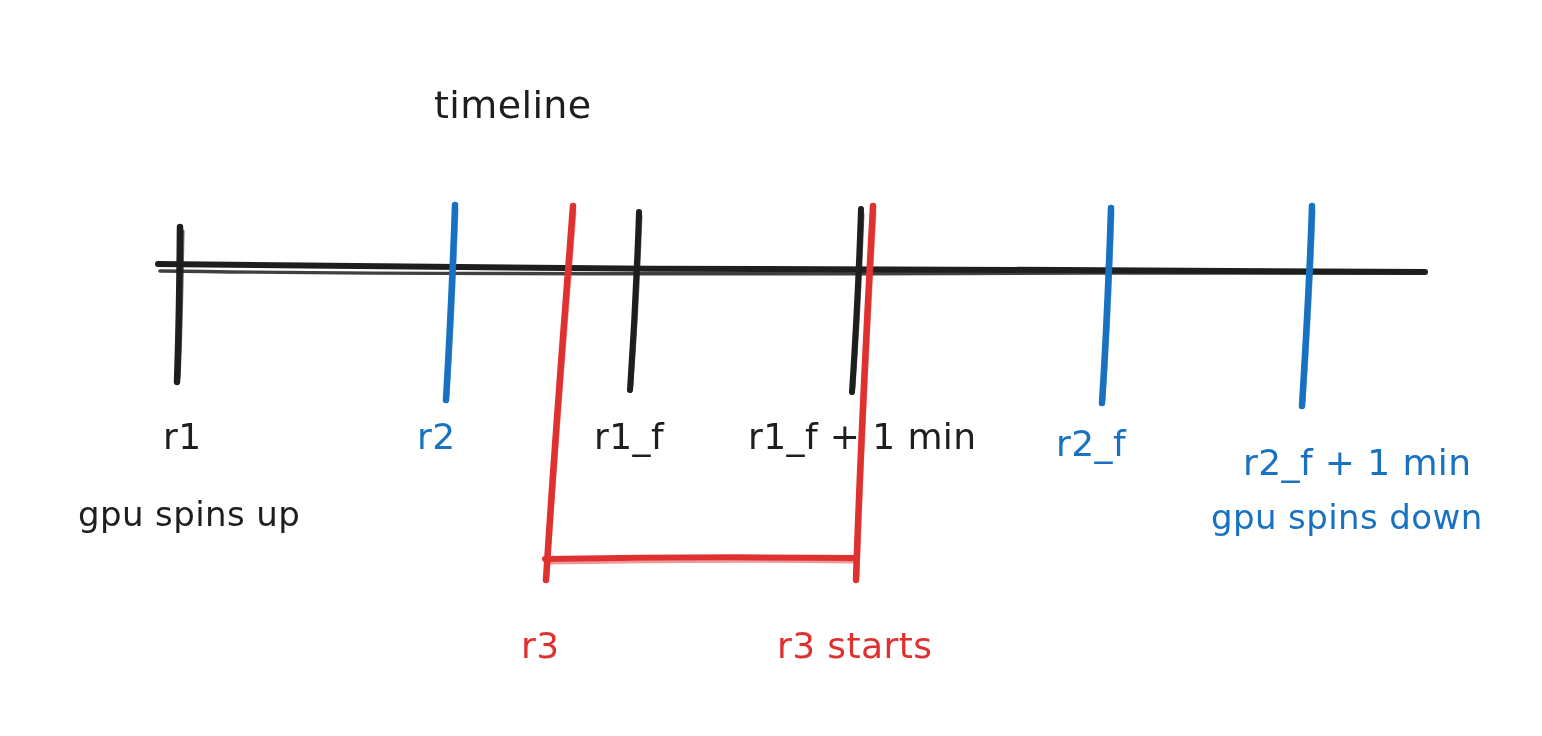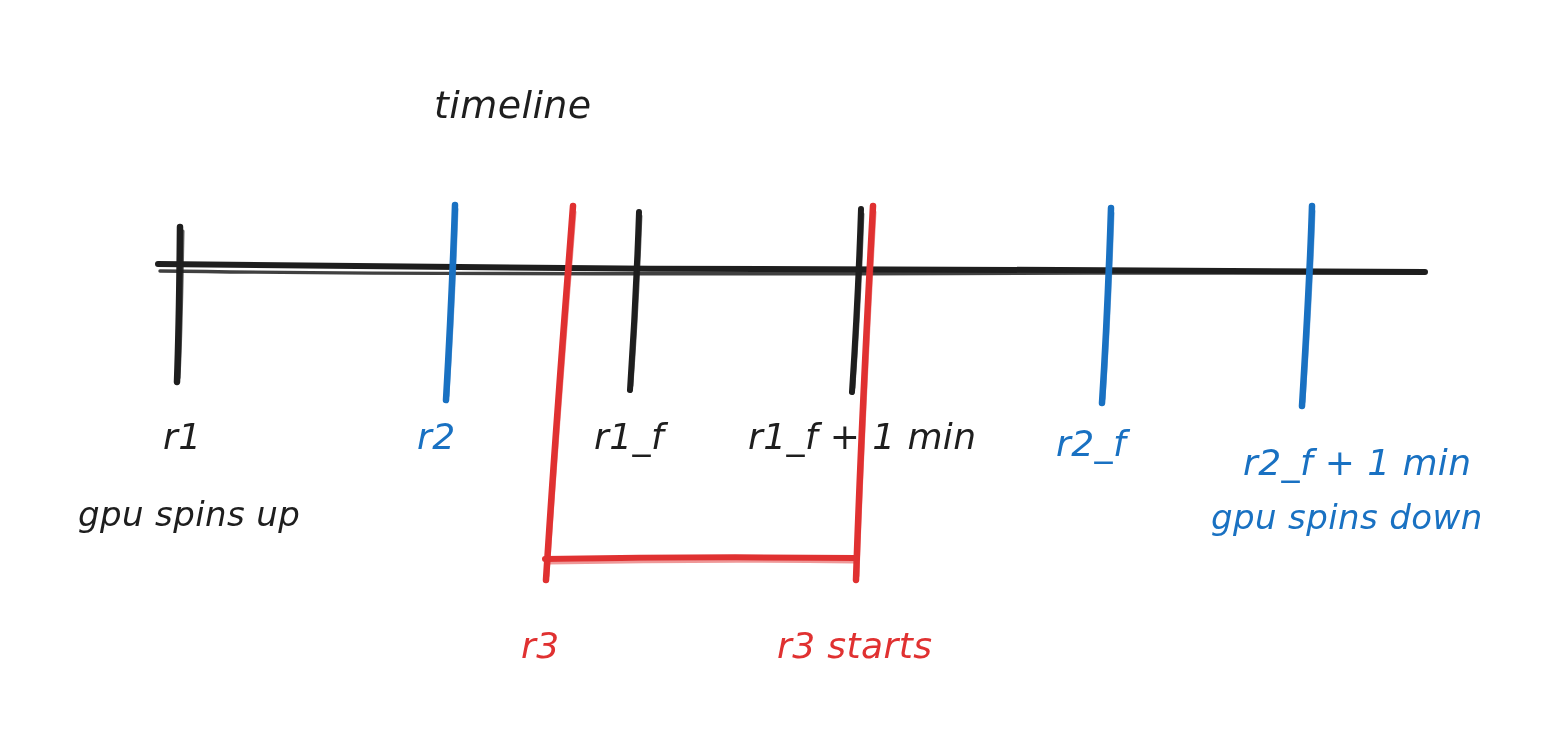--- a/index.html
+++ b/index.html
@@ -11,21 +11,20 @@
     width: 1542px;
     height: 736px;
     overflow: hidden;
     font-family: "DejaVu Sans", sans-serif;
   }
   #diagram-root {
     position: relative;
     width: 1542px;
     height: 736px;
     background: #ffffff;
-    font-style: italic;
   }
   svg.board {
     position: absolute;
     inset: 0;
     width: 1542px;
     height: 736px;
     display: block;
   }
   .hand-text {
     font-family: "DejaVu Sans", sans-serif;

